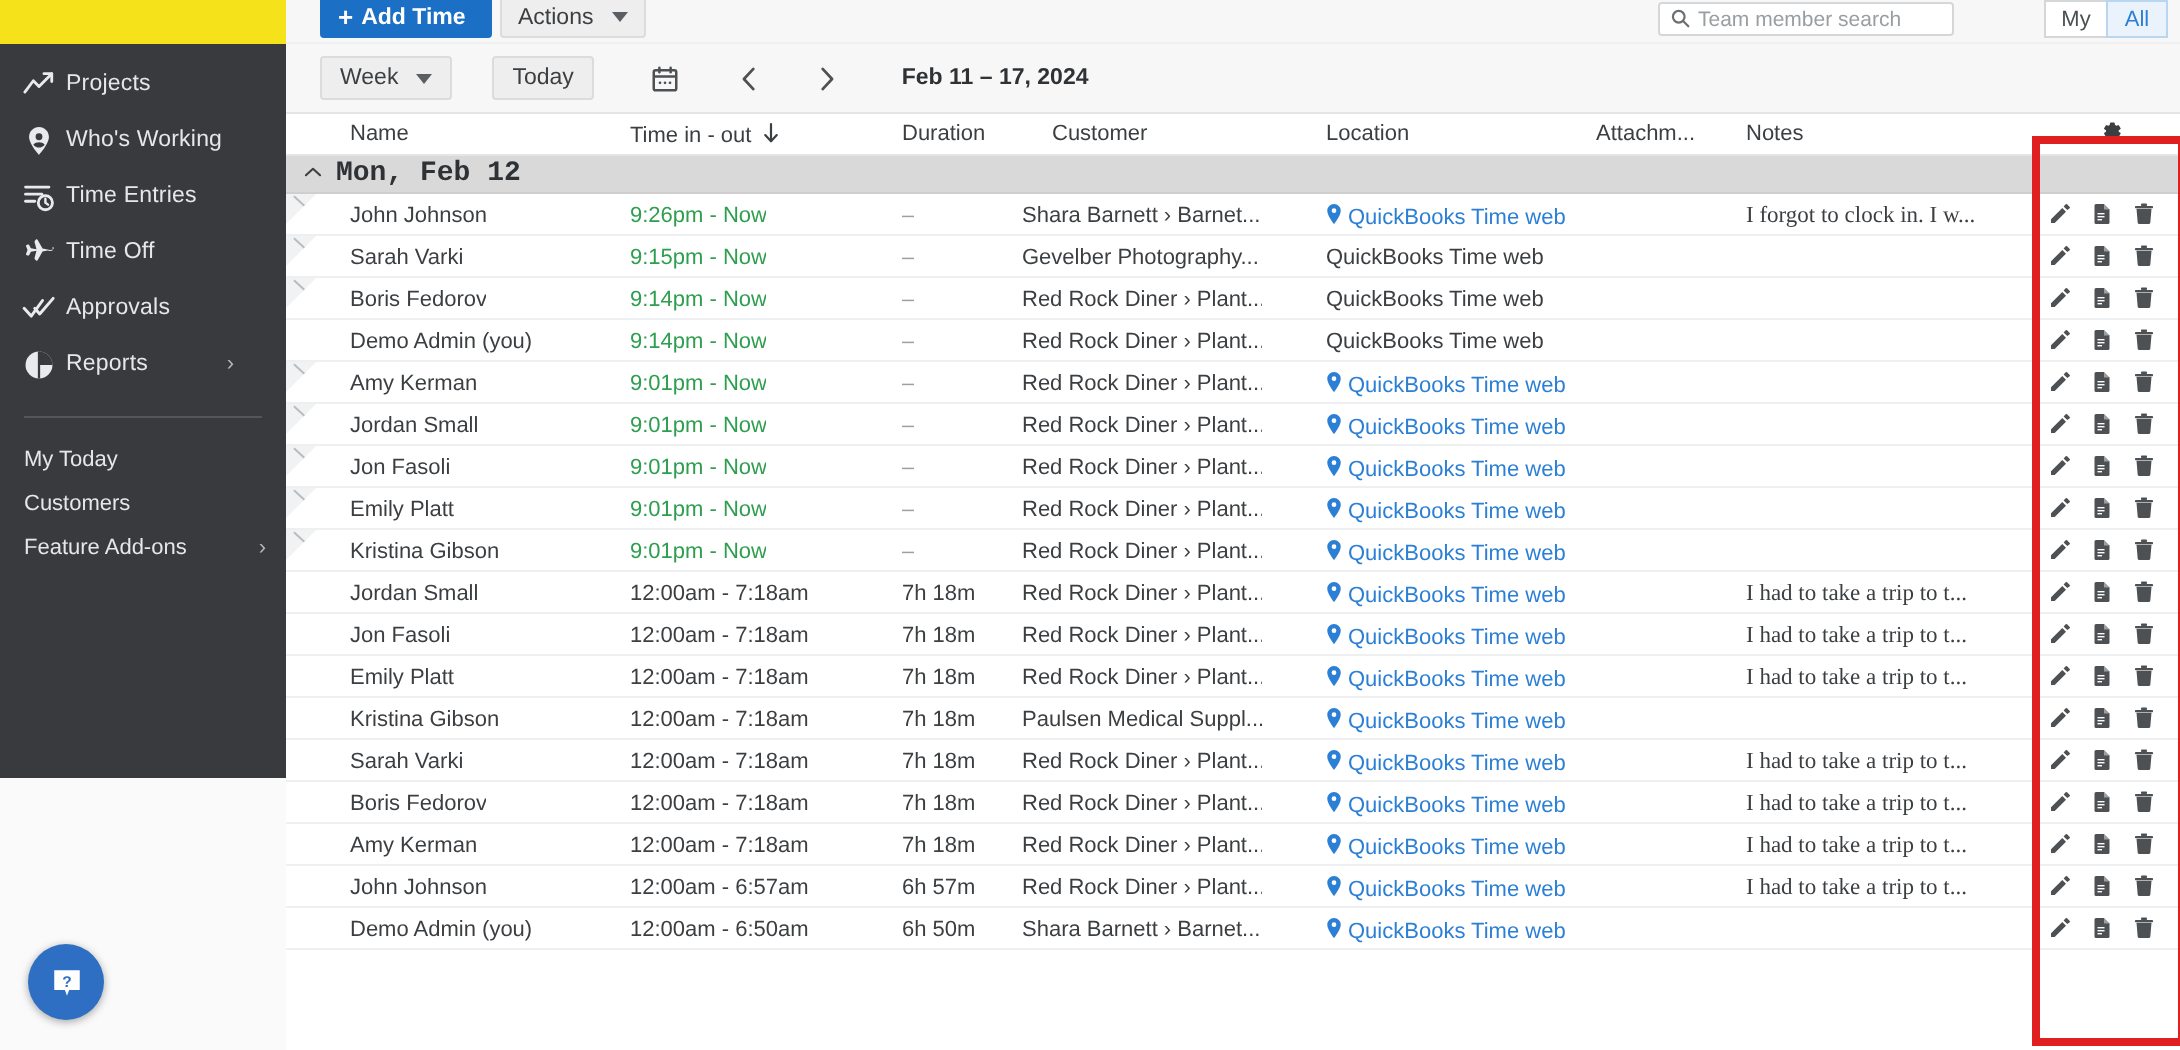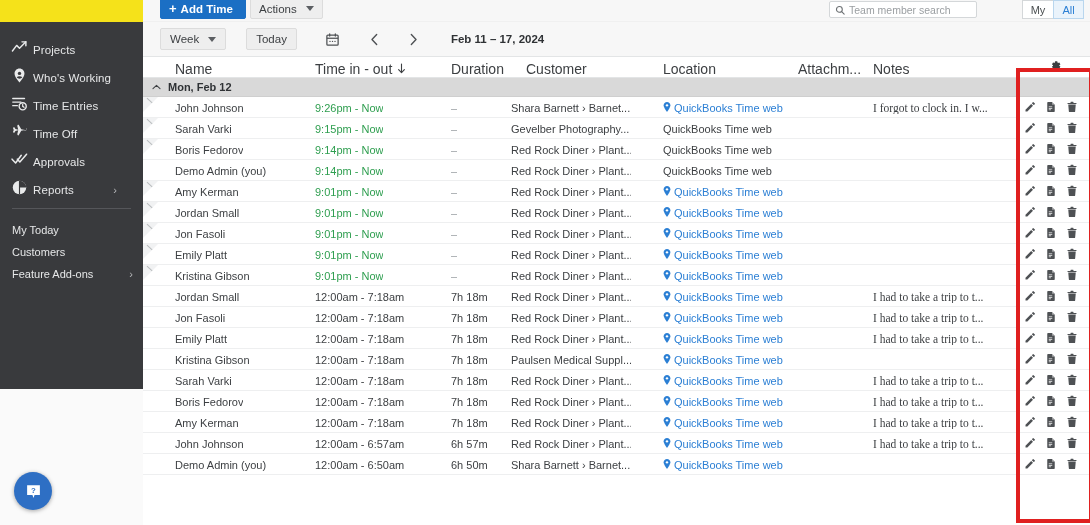--- a/index.html
+++ b/index.html
@@ -14,21 +14,21 @@
   #sidebar {
     width: 143px; height: 525px; flex: 0 0 143px;
     background: #ffffff; position: relative;
   }
   .sb-yellow { height: 22px; background: #f5e21a; width: 143px; }
   .sb-dark {
     background: #393a3d; width: 143px; height: 367px;
     padding-top: 6px; position: relative;
   }
   .sb-item {
-    display: flex; align-items: flex-end; height: 28px;
+    display: flex; align-items: center; height: 28px;
     padding: 0 26px 0 11px; color: #d8d9da; cursor: pointer;
   }
   .sb-ico {
     width: 22px; flex: 0 0 22px; display: flex;
     align-items: center; justify-content: flex-start;
   }
   .sb-ico svg { display: block; }
   .sb-label { font-size: 11.5px; color: #e6e7e8; letter-spacing: .1px; white-space: nowrap; }
   .sb-chev { margin-left: auto; font-size: 11px; color: #b6b8ba; line-height: 1; }
   .sb-div { height: 1px; background: #55565a; margin: 12px 12px 10px 12px; }
@@ -103,31 +103,31 @@
   .icn-btn { width: 24px; height: 22px; display: flex; align-items: center; justify-content: center; cursor: pointer; margin-left: 4px; }
   .arrow-btn {
     width: 19px; height: 22px; display: flex; align-items: center;
     justify-content: center; cursor: pointer; color: #4e5154; font-size: 14px;
   }
   #daterange { font-size: 11.5px; font-weight: bold; color: #2f3235; margin-left: 8px; white-space: nowrap; }
 
   
   #thead {
     height: 21px; background: #fff; border-bottom: 1px solid #e3e5e6;
-    position: relative; font-size: 14px; color: #3c3f42;
+    position: relative; font-size: 11px; color: #3c3f42;
   }
   #thead .th { position: absolute; top: 4px; white-space: nowrap; }
   #gearcell { position: absolute; right: 28px; top: 2px; cursor: pointer; }
 
   #daygroup {
     height: 19px; background: #d9d9d9; position: relative;
     display: flex; align-items: center; padding-left: 9px; gap: 7px;
     border-bottom: 1px solid #cfcfcf; cursor: pointer;
   }
-  #daygroup .lbl { font-size: 11px; font-weight: bold; color: #2f3235; }
+  #daygroup .lbl { font-size: 14px; font-weight: bold; color: #2f3235; font-family: Liberation Mono, monospace; }
   .chevup { color: #3c3f42; font-size: 10px; line-height: 1; }
 
   .row {
     height: 21px; position: relative; border-bottom: 1px solid #eeeff0;
     font-size: 11px; color: #3c3f42; background: #fff;
   }
   .cell { position: absolute; top: 5px; white-space: nowrap; overflow: hidden; }
   .c-name  { left: 32px; }
   .c-time  { left: 172px; }
   .c-dur   { left: 308px; }

